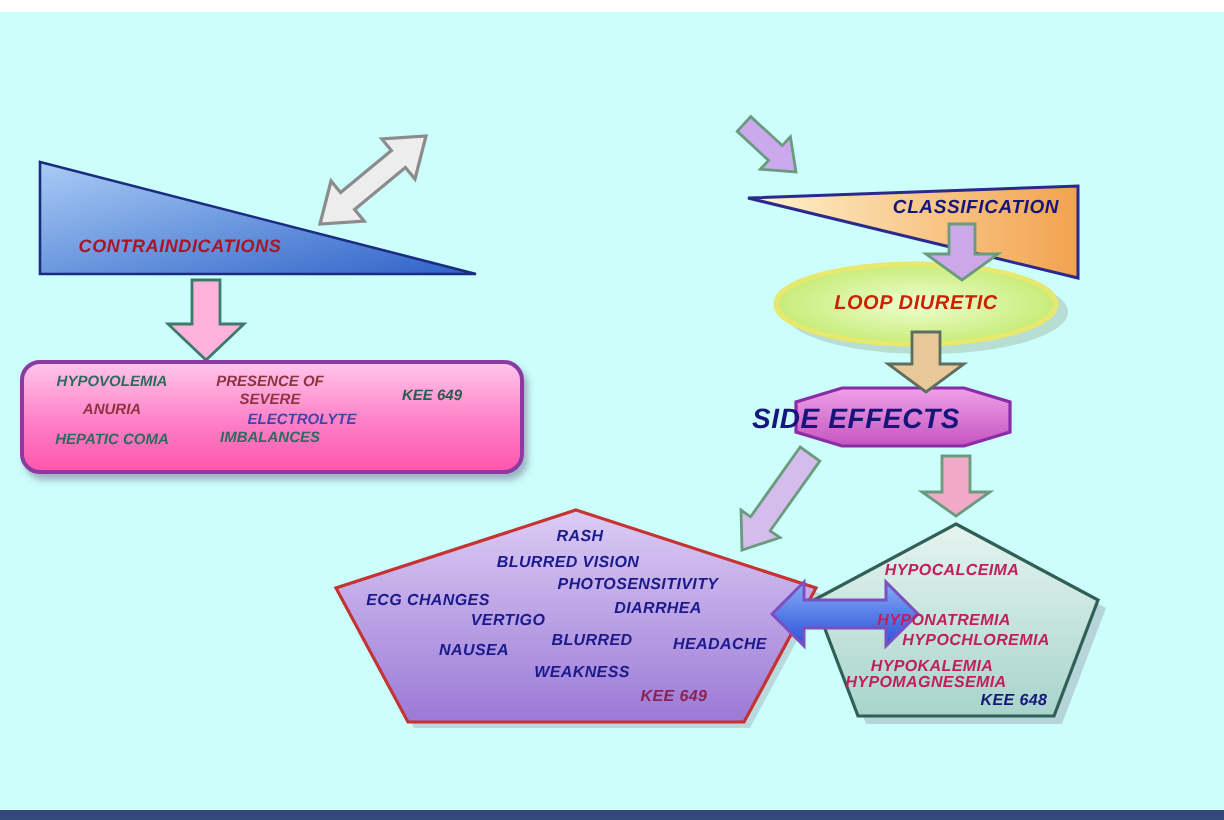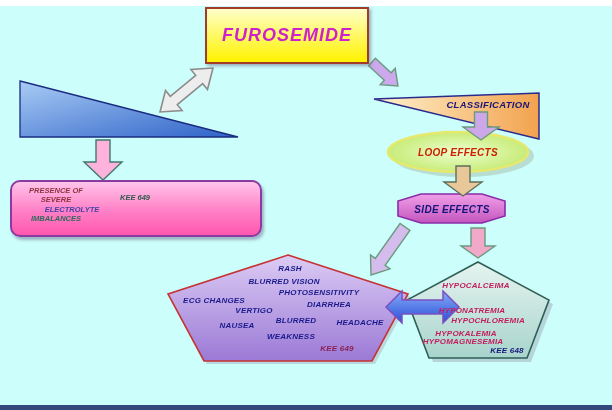--- a/index.html
+++ b/index.html
@@ -15,21 +15,21 @@
   .navy{color:#1A1A8C;}
   .crimson{color:#C21E5C;}
   #title-box{position:absolute;left:205px;top:7px;width:160px;height:53px;
      background:linear-gradient(to bottom,#FFFFC9 0%,#FFF63B 70%,#FFF200 100%);
      border:2px solid #A33B2B;display:flex;align-items:center;justify-content:center;
      box-shadow:2px 2px 3px rgba(110,110,140,.55);}
   #title-text{font-weight:bold;font-style:italic;font-size:18px;color:#CC22CC;letter-spacing:1px;}
   #contra-label{left:90px;top:123px;font-size:9px;color:#A81526;}
   #class-label{left:488px;top:104px;font-size:9.5px;color:#16167A;text-align:right;}
   #loop-label{left:458px;top:152px;font-size:10px;color:#CC2200;}
-  #sidefx-label{left:452px;top:209px;font-size:10px;color:#16167A;}
+  #sidefx-label{left:428px;top:209px;font-size:14px;color:#16167A;}
   #contra-box{position:absolute;left:10px;top:180px;width:252px;height:57px;border-radius:10px;
      background:linear-gradient(to bottom,#FFC4EA 0%,#FF7FC6 55%,#FF57AE 100%);
      border:2px solid #8A3AA0;box-shadow:2px 3px 3px rgba(110,110,140,.5);
      display:grid;grid-template-columns:86px 72px 90px;box-sizing:border-box;padding:4px 1px 2px 1px;}
   .cb-col{display:flex;flex-direction:column;align-items:center;justify-content:flex-start;
      font-weight:bold;font-style:italic;font-size:7.5px;text-align:center;line-height:1.25;}
   .cb-col .gap{height:5px;}
   .teal{color:#2E6B5E;} .maroon{color:#8E3340;} .blueish{color:#4444AA;padding-left:32px;}
   .ref-pink{color:#2E5B4E;margin-top:7px;font-size:7.5px;}
   .ref-649{color:#8B2252;} .ref-648{color:#16167A;}
@@ -90,29 +90,34 @@
     <polygon points="160,112 165.5,90.5 170.3,96.3 195.7,75.3 190.9,69.5 213,68 207.5,89.5 202.7,83.7 177.3,104.7 182.1,110.5" fill="#EDEDED" stroke="#8C8C8C" stroke-width="1.6"></polygon>
     <polygon points="368.6,65.7 384.3,80.2 380.2,84.6 398,86 395.2,68.4 391.1,72.8 375.4,58.3" fill="#CBA9EC" stroke="#6B9B7E" stroke-width="1.4"></polygon>
     <polygon points="96,140 96,162 84,162 103,180 122,162 110,162 110,140" fill="#FFB2DC" stroke="#3E7A6A" stroke-width="1.4"></polygon>
     <polygon points="474.5,112 474.5,127 463,127 481,140 499,127 487.5,127 487.5,112" fill="#CCA8E8" stroke="#6B9B7E" stroke-width="1.4"></polygon>
     <polygon points="456,166 456,182 444,182 463,196 482,182 470,182 470,166" fill="#E8C898" stroke="#5E6E5E" stroke-width="1.4"></polygon>
     <polygon points="400.1,223.5 375.3,258.4 370.5,255 371,275 390,268.8 385.1,265.4 409.9,230.5" fill="#D4BCEC" stroke="#6B9B7E" stroke-width="1.4"></polygon>
     <polygon points="471,228 471,246 461,246 478,258 495,246 485,246 485,228" fill="#F2A8C8" stroke="#6B9B7E" stroke-width="1.4"></polygon>
     <polygon points="386,307 402,291 402,300 443,300 443,291 459,307 443,323 443,314 402,314 402,323" fill="url(#gBlueArrow)" stroke="#7C4FC0" stroke-width="1.5"></polygon>
   </svg>
 
-  <div id="title-box">
-    <span id="title-text">FUROSEMIDE</span>
-  </div>
 
+  <span class="lbl" id="contra-label">CONTRAINDICATIONS</span>
   <span class="lbl" id="class-label">CLASSIFICATION</span>
-  <span class="lbl" id="loop-label">LOOP EFFECTS</span>
+  <span class="lbl" id="loop-label">LOOP DIURETIC</span>
   <span class="lbl" id="sidefx-label">SIDE EFFECTS</span>
 
   <div id="contra-box">
+    <div class="cb-col">
+      <span class="teal">HYPOVOLEMIA</span>
+      <span class="gap"></span>
+      <span class="maroon">ANURIA</span>
+      <span class="gap"></span>
+      <span class="teal">HEPATIC COMA</span>
+    </div>
     <div class="cb-col">
       <span class="maroon">PRESENCE OF</span>
       <span class="maroon">SEVERE</span>
       <span class="blueish">ELECTROLYTE</span>
       <span class="teal">IMBALANCES</span>
     </div>
     <div class="cb-col">
       <span class="ref-pink">KEE 649</span>
     </div>
   </div>

